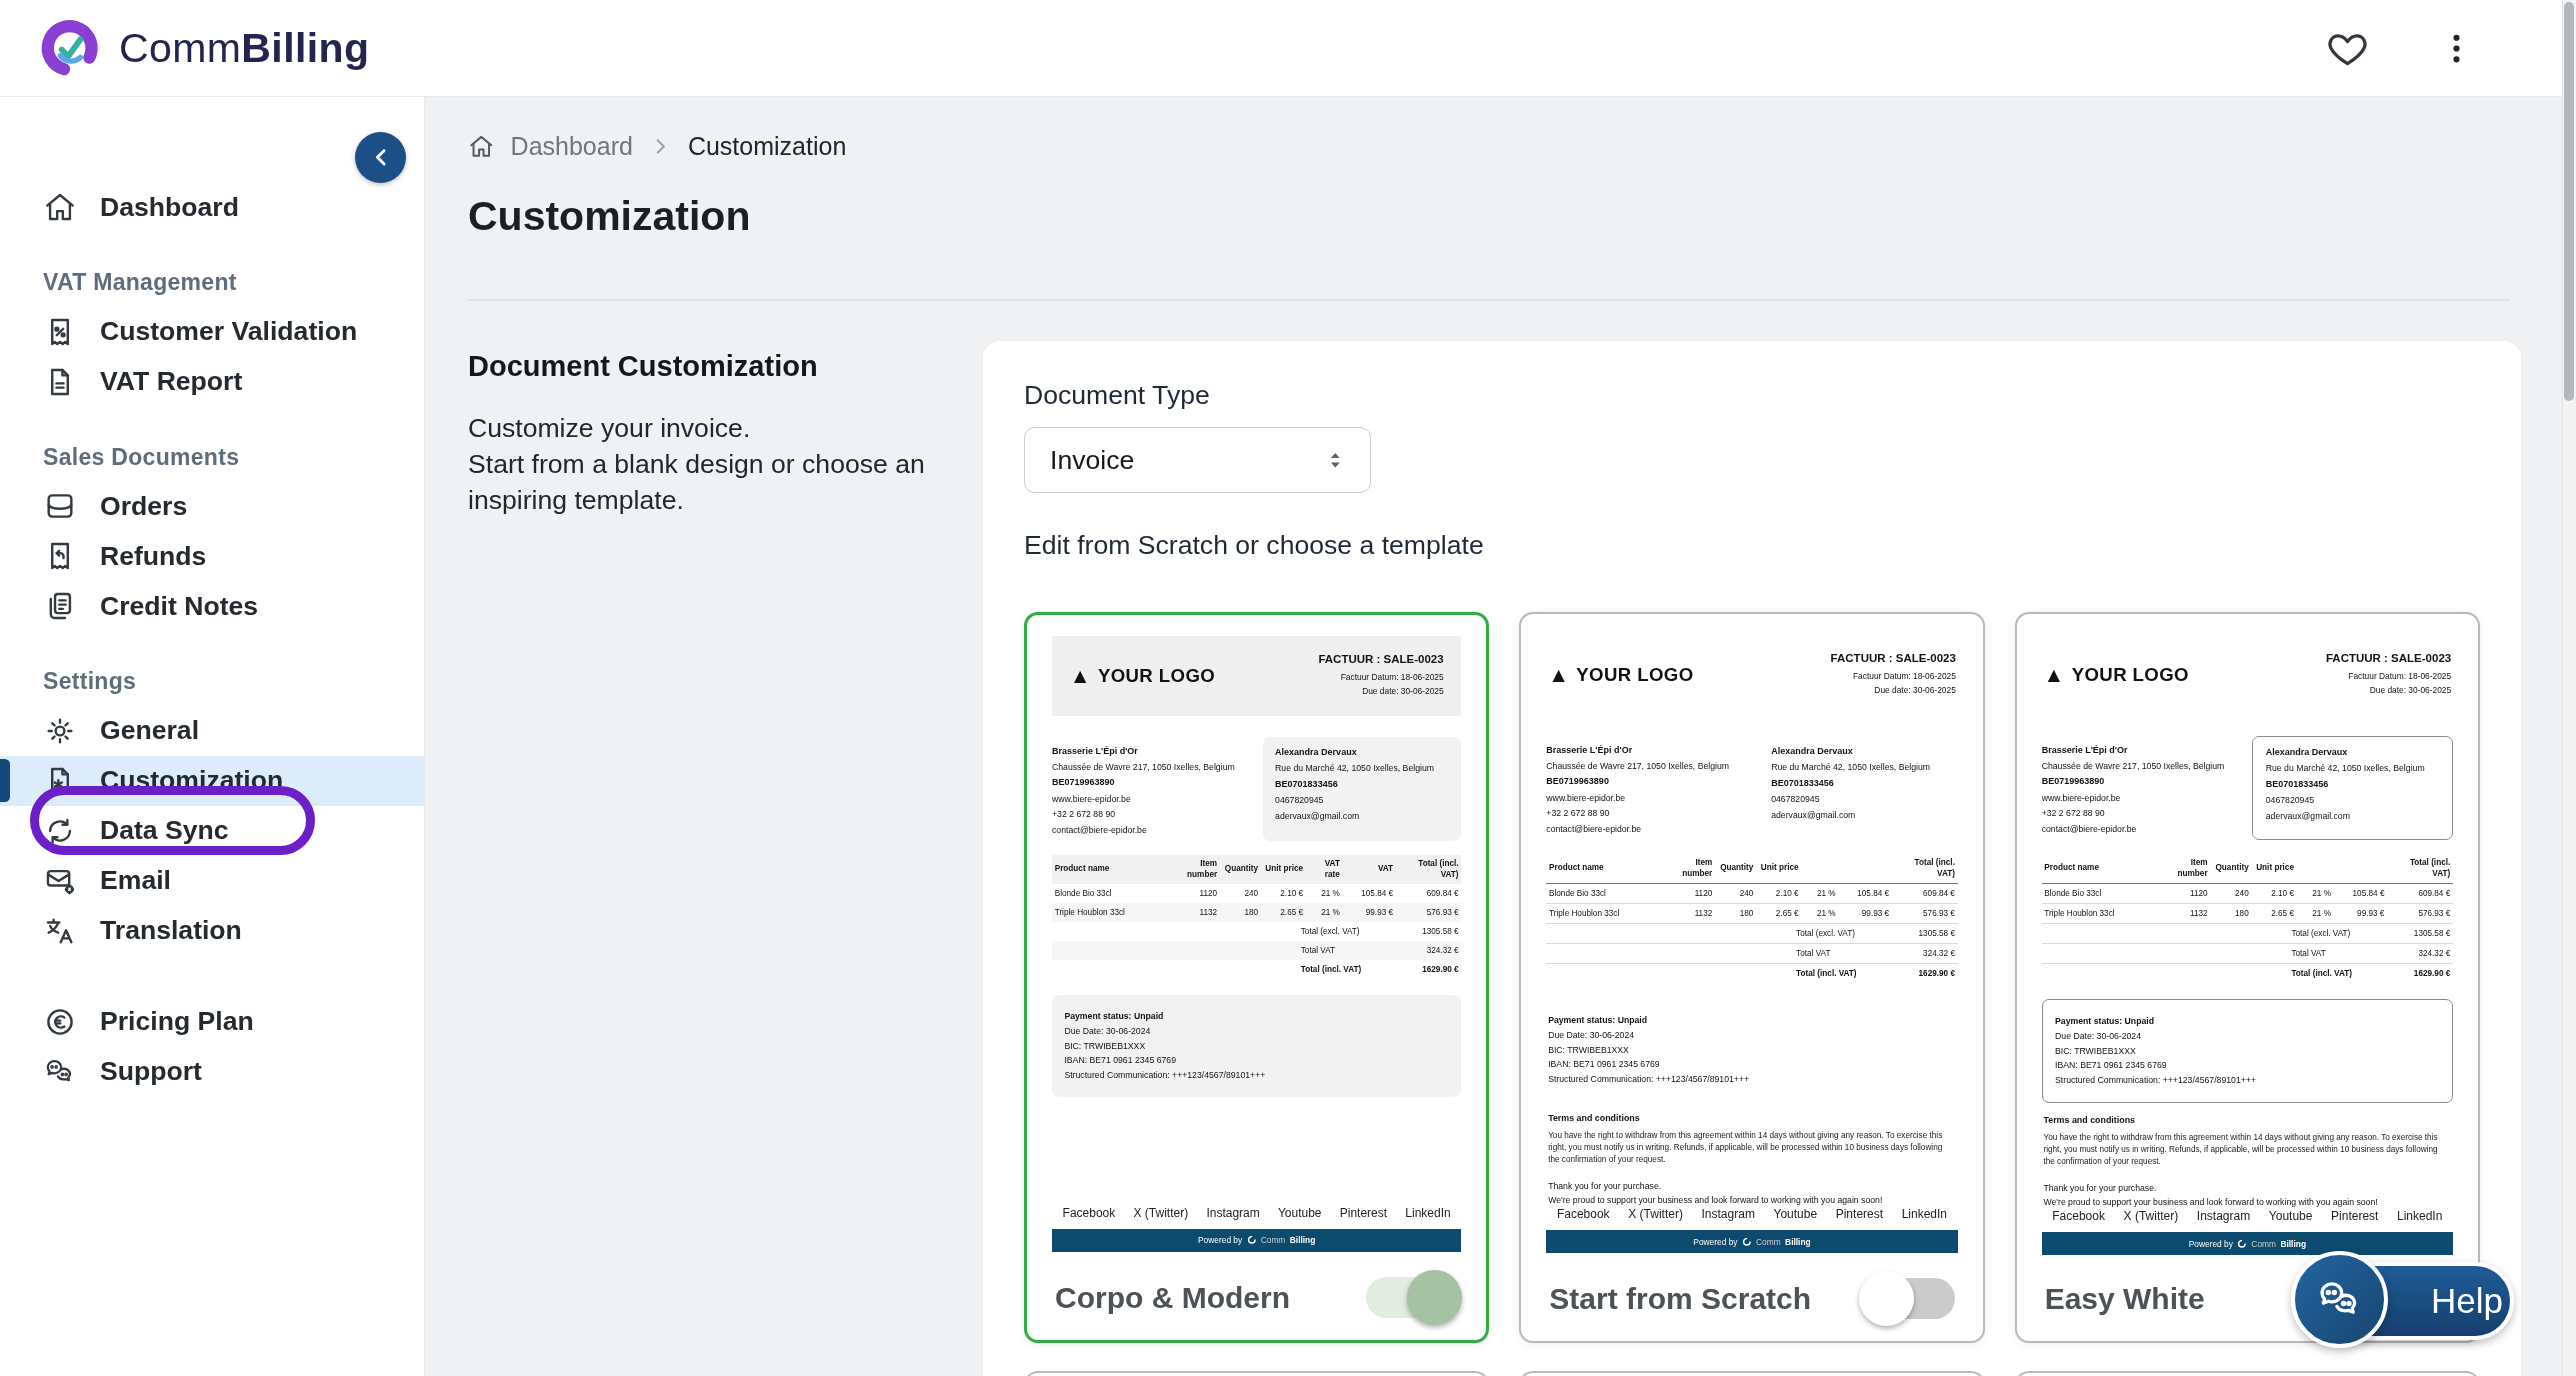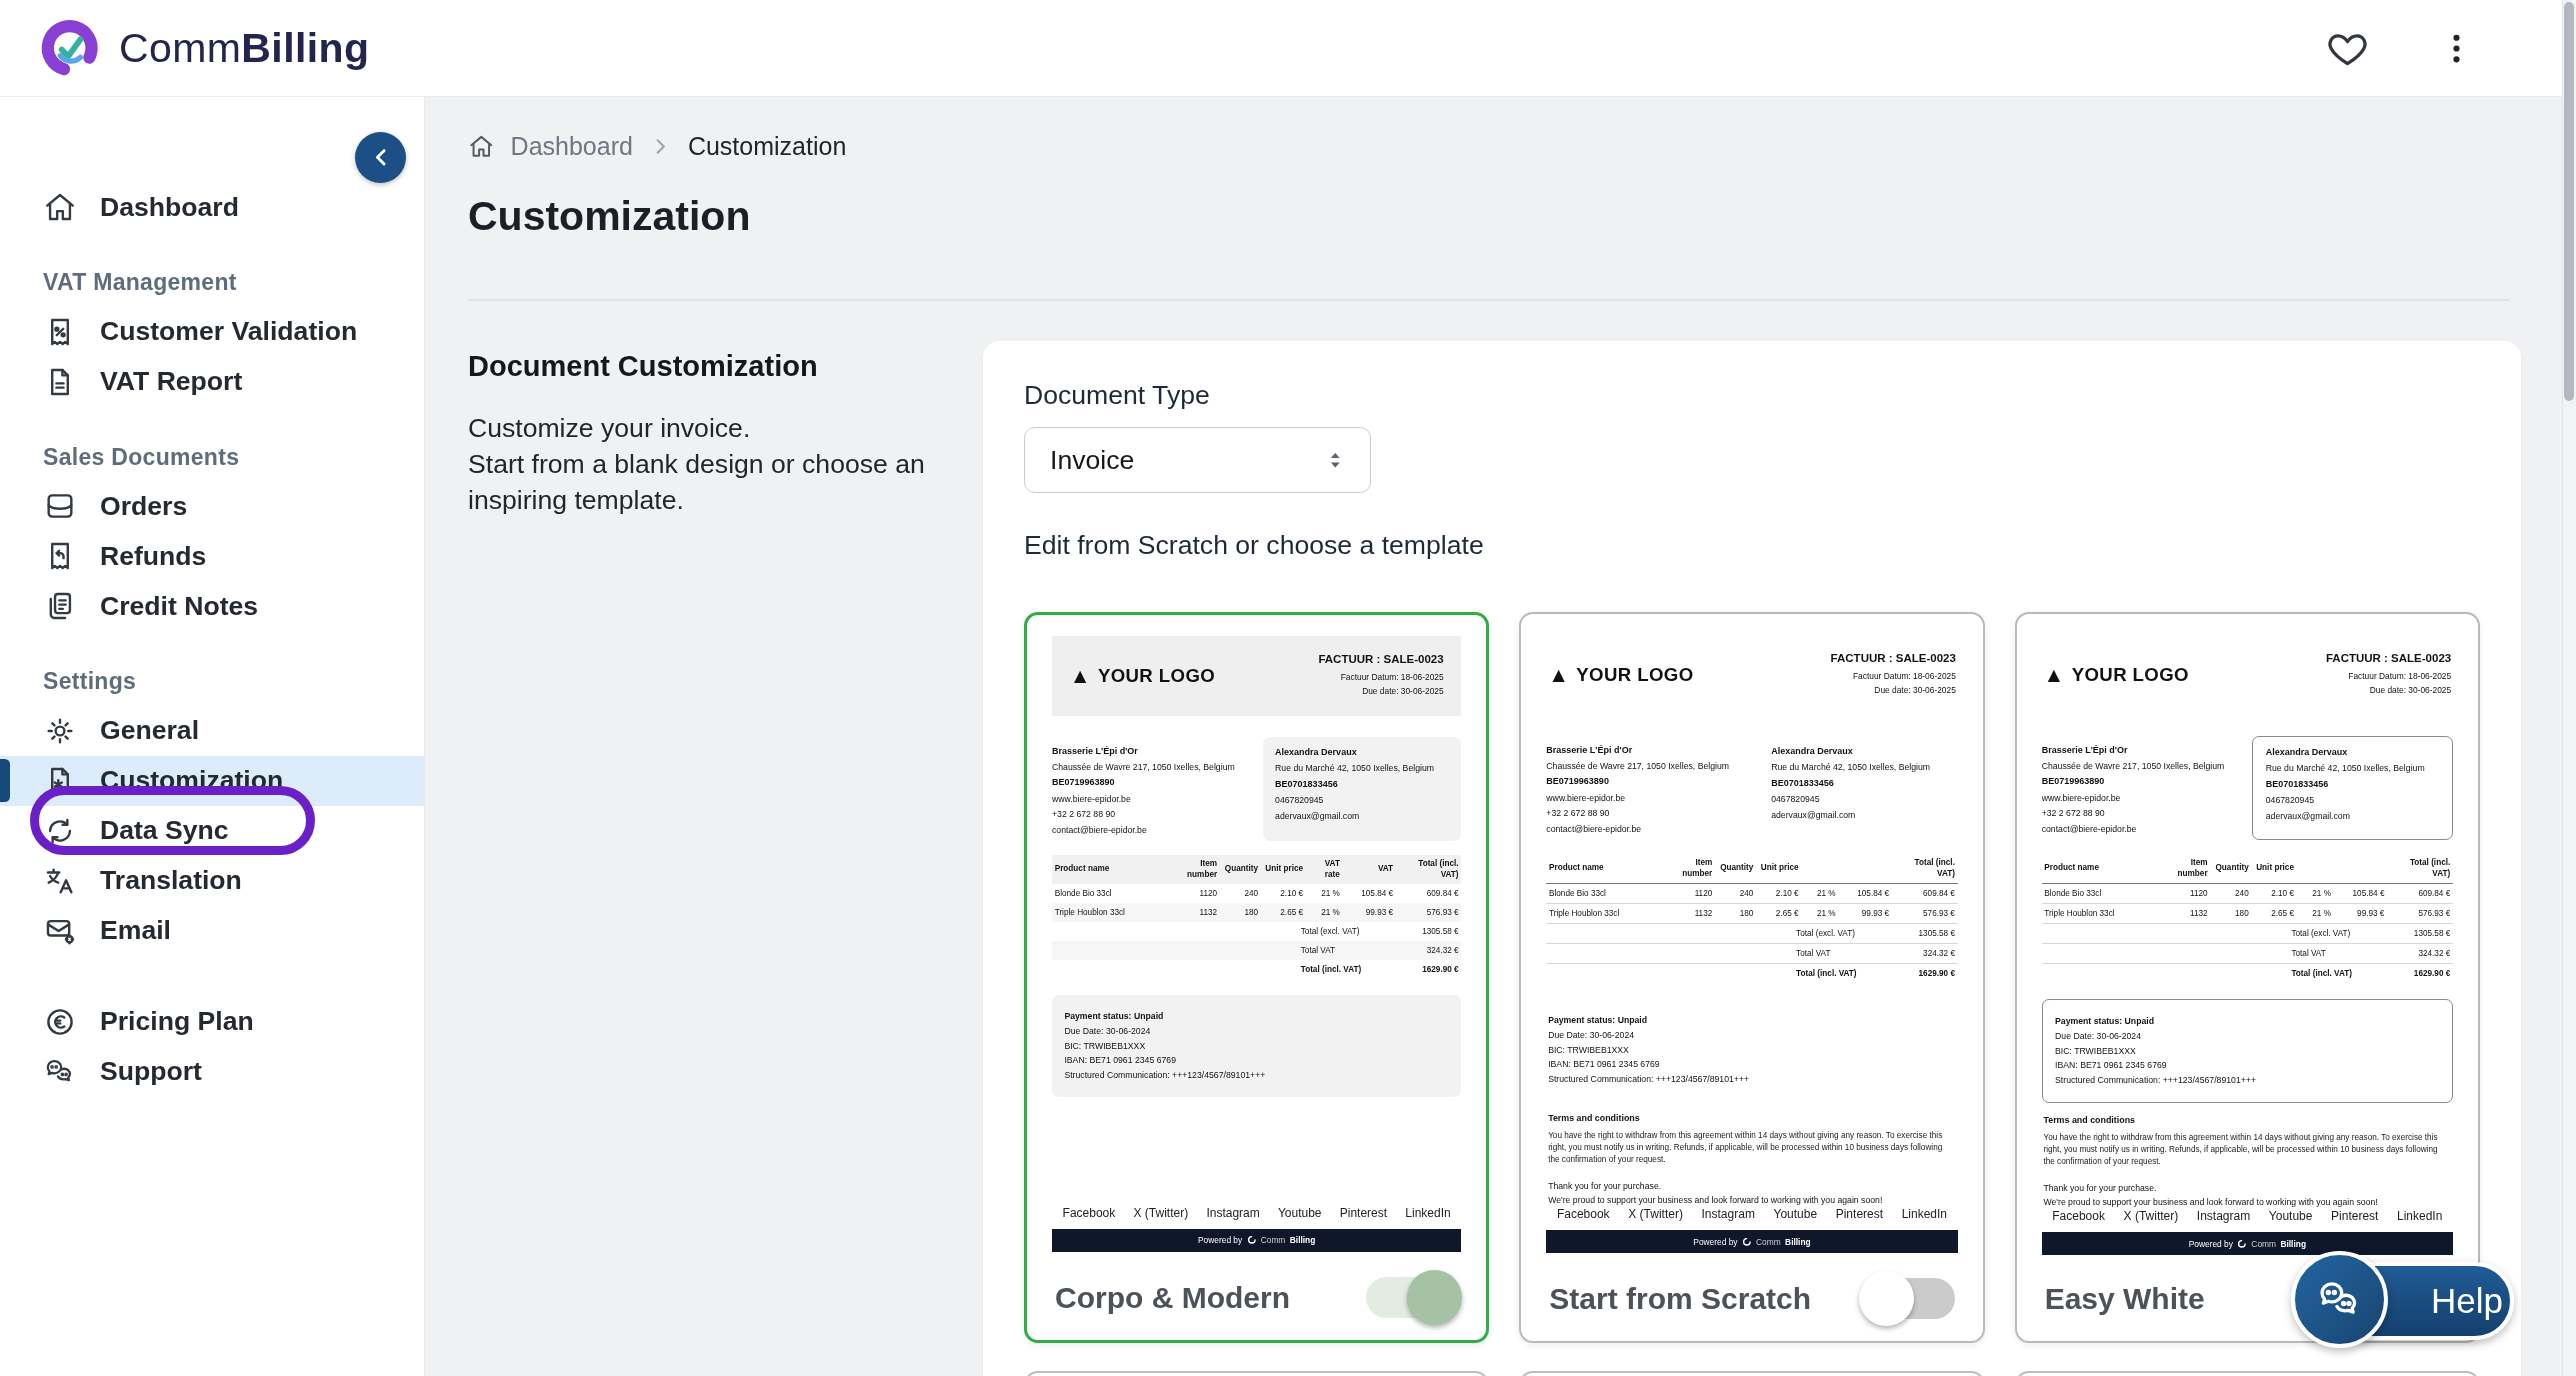--- a/index.html
+++ b/index.html
@@ -147,21 +147,21 @@
   .pay-status { font-weight:700; }
 
   .inv-terms, .inv-thanks { display:none; }
   .v-light .inv-terms { display:block; margin-top:12.4px; padding:0 1.8px; }
   .terms-title { font-weight:700; font-size:8.9px; margin-bottom:5.3px; }
   .terms-text { font-size:8.2px; line-height:1.5; color:#1a1a1a; }
   .v-light .inv-thanks { display:block; margin-top:14px; font-size:8.7px; line-height:1.55; padding:0 1.8px; }
 
   .inv-footer { margin-top:auto; padding-bottom:3.5px; }
   .inv-social { display:flex; justify-content:space-between; font-size:12px; color:#222; padding:0 10.6px; margin-bottom:8px; }
-  .inv-bar { background:#0f172a; color:#fff; font-size:8.4px; display:flex; justify-content:center; align-items:center; gap:4.4px; padding:6.2px 0; }
+  .inv-bar { background:#0c4a6e; color:#fff; font-size:8.4px; display:flex; justify-content:center; align-items:center; gap:4.4px; padding:6.2px 0; }
   .inv-bar .dim { color:#cfcfcf; } .inv-bar .b { font-weight:700; }
 
   
   .help-fab { position:absolute; right:62px; bottom:26.6px; width:223px; height:99px; z-index:40; }
   .help-pill {
     position:absolute; left:39px; top:10.6px; right:0; height:78px; border-radius:39px;
     background:linear-gradient(#1f5c96,#153f6d); border:4.4px solid #fff;
     display:flex; align-items:center; padding-left:97px; box-shadow:0 3.5px 8.9px rgba(0,0,0,.25); cursor:pointer;
   }
   .help-label { color:#fff; font-size:35px; }
@@ -311,37 +311,37 @@
             <path d="M17.2 4.2v3.4h-3.4"></path>
             <path d="M19 12a7 7 0 0 1-12 4.6"></path>
             <path d="M6.8 19.8v-3.4h3.4"></path>
           </svg>
       </span>
       <span>Data Sync</span>
     </div>
     <div class="nav-item">
       <span class="ico">
         <svg viewBox="0 0 24 24" fill="none" stroke="currentColor" stroke-width="1.7" stroke-linecap="round" stroke-linejoin="round">
-            <path d="M3.5 6h8M7.5 4v2M10.8 6c-1 3.1-3.6 5.7-6.8 7.2"></path>
-            <path d="M5 8.5c1.2 2.2 3.3 3.9 5.7 4.7"></path>
-            <path d="M12.5 20l3.8-8.5L20 20M13.8 17.2h5"></path>
-          </svg>
-      </span>
-      <span>Translation</span>
-    </div>
-    <div class="nav-item">
-      <span class="ico">
-        <svg viewBox="0 0 24 24" fill="none" stroke="currentColor" stroke-width="1.7" stroke-linecap="round" stroke-linejoin="round">
             <path d="M3.5 7a2 2 0 0 1 2-2h11a2 2 0 0 1 2 2v6.2a2 2 0 0 1-2 2H5.5a2 2 0 0 1-2-2z"></path>
             <path d="M3.8 7.5 11 12l7.2-4.5"></path>
             <circle cx="18.7" cy="17.8" r="2.2"></circle>
             <path d="M18.7 14.9v1M18.7 19.7v1M16.2 17.8h1M20.2 17.8h1"></path>
           </svg>
       </span>
       <span>Email</span>
+    </div>
+    <div class="nav-item">
+      <span class="ico">
+        <svg viewBox="0 0 24 24" fill="none" stroke="currentColor" stroke-width="1.7" stroke-linecap="round" stroke-linejoin="round">
+            <path d="M3.5 6h8M7.5 4v2M10.8 6c-1 3.1-3.6 5.7-6.8 7.2"></path>
+            <path d="M5 8.5c1.2 2.2 3.3 3.9 5.7 4.7"></path>
+            <path d="M12.5 20l3.8-8.5L20 20M13.8 17.2h5"></path>
+          </svg>
+      </span>
+      <span>Translation</span>
     </div>
 
     <div class="nav-item gap-lg">
       <span class="ico">
         <svg viewBox="0 0 24 24" fill="none" stroke="currentColor" stroke-width="1.7" stroke-linecap="round" stroke-linejoin="round">
             <circle cx="12" cy="12" r="8.2"></circle>
             <path d="M15 8.8a4 4 0 1 0 0 6.4M8.8 11h3.4M8.8 13h3.4"></path>
           </svg>
       </span>
       <span>Pricing Plan</span>

